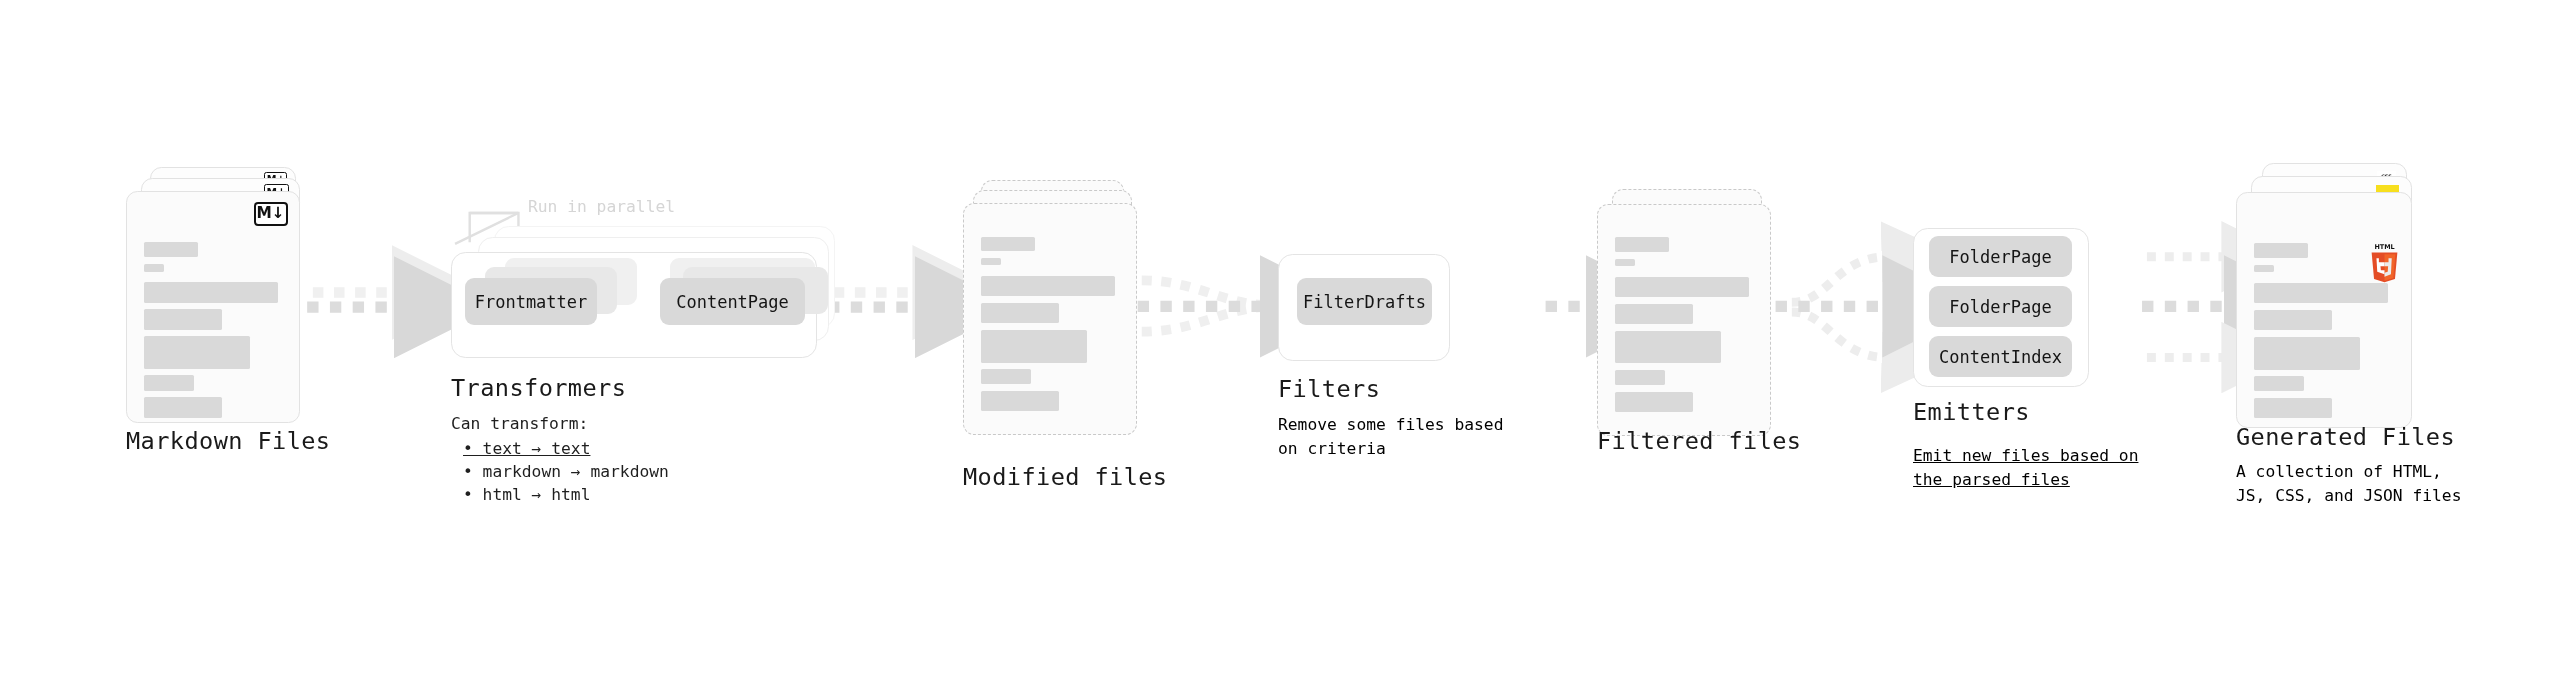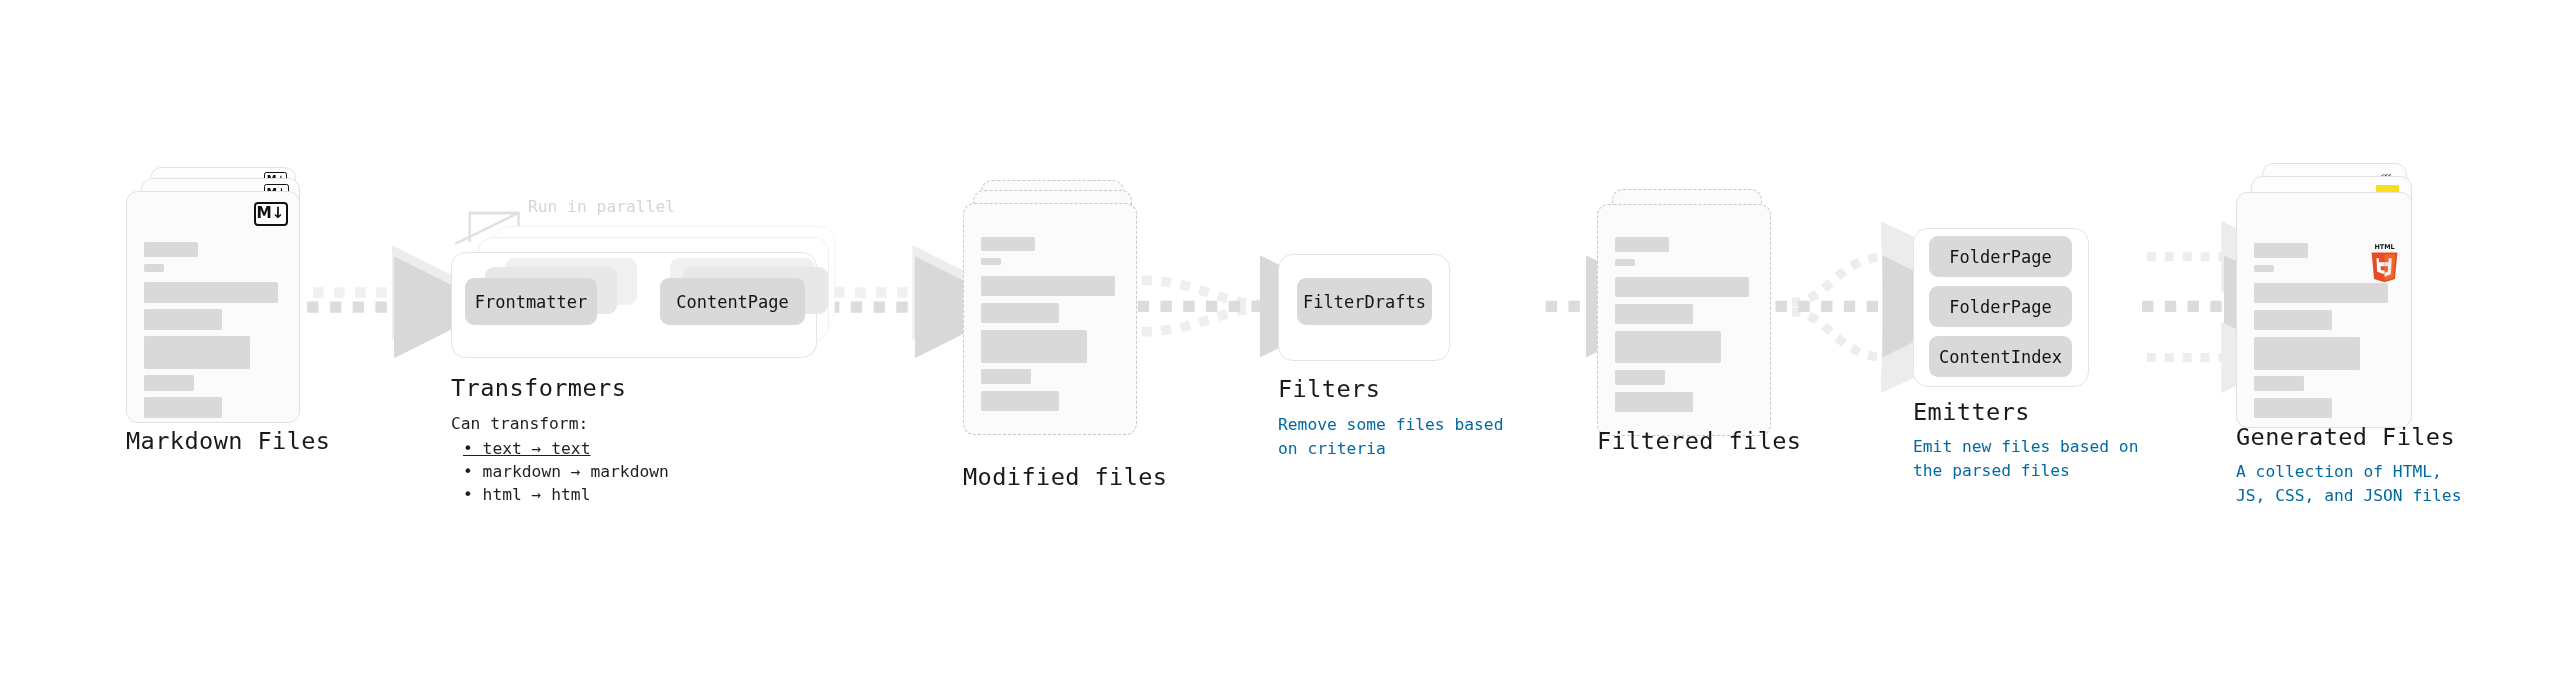--- a/index.html
+++ b/index.html
@@ -58,21 +58,21 @@
   .title{
     position:absolute;
     font-size:23.6px;
     color:#1a1a1a;
     letter-spacing:0.4px;
     white-space:nowrap;
   }
   .subtitle{
     position:absolute;
     font-size:16.3px;
-    color:#0369a1;
+    color:#000000;
     line-height:1.45;
     white-space:pre;
   }
   .sub-head{position:absolute;font-size:16.3px;color:#1f1f1f;white-space:nowrap;}
   .bullets{position:absolute;font-size:16.3px;color:#1f1f1f;line-height:1.45;white-space:pre;}
 
   
   .groupbox{
     position:absolute;
     box-sizing:border-box;
@@ -264,21 +264,21 @@
   </div>
   <div class="title" style="left:1597px;top:427px;">Filtered files</div>
 
   <div class="node">
     <div class="groupbox" style="left:1913px;top:228px;width:176px;height:159px;"></div>
     <div class="chip" style="left:1929px;top:236px;width:143px;height:41px;">FolderPage</div>
     <div class="chip" style="left:1929px;top:286px;width:143px;height:41px;">FolderPage</div>
     <div class="chip" style="left:1929px;top:336px;width:143px;height:41px;">ContentIndex</div>
   </div>
   <div class="title" style="left:1913px;top:398px;">Emitters</div>
-  <div class="subtitle" style="left:1913px;top:435px;">Emit new files based on
+  <div class="subtitle" style="left:1913px;top:444px;text-decoration:underline;">Emit new files based on
 the parsed files</div>
 
   <div class="node" style="left:2236px;top:163px;">
     <div class="stack" style="width:187px;height:268px;">
 
       <div class="card ghost1" style="left:26px;top:0px;width:145px;height:32.5px;">
         <div class="css-badge" style="right:9.8px;top:7.3px;width:19.5px;height:10.6px;background:#fff;display:flex;flex-direction:column;align-items:center;justify-content:flex-end;">
           <span style="font-size:4.9px;font-weight:bold;color:#111;line-height:1;font-family:'DejaVu Sans','Liberation Sans',sans-serif;">CSS</span>
           <span style="display:block;width:19.5px;height:3.3px;background:#2965f1;"></span>
         </div>

